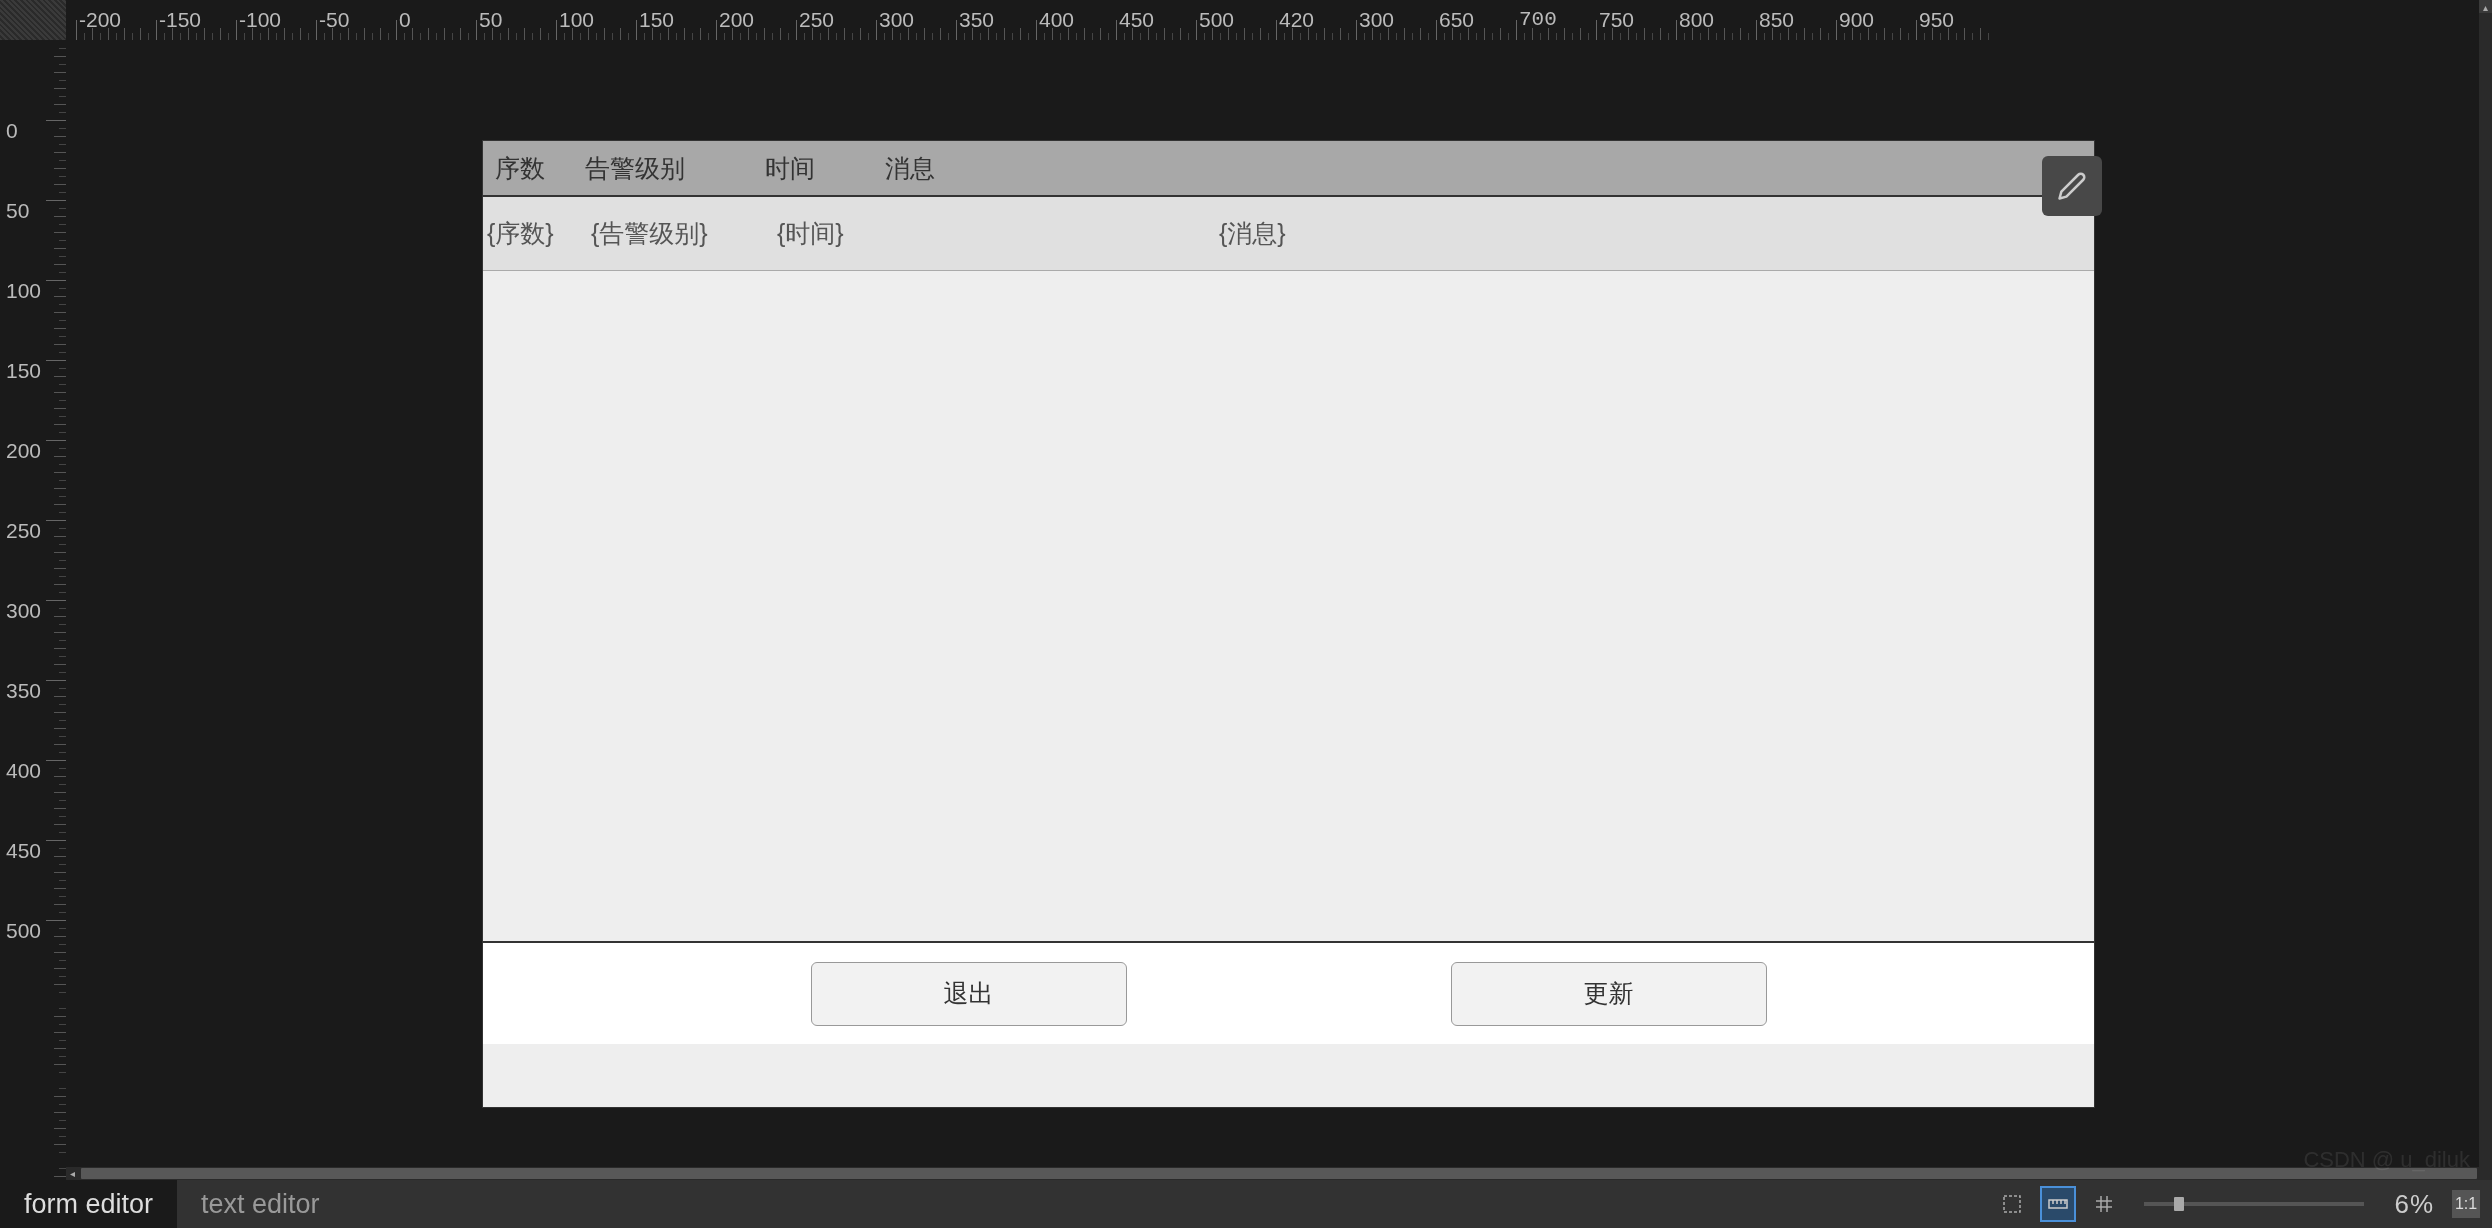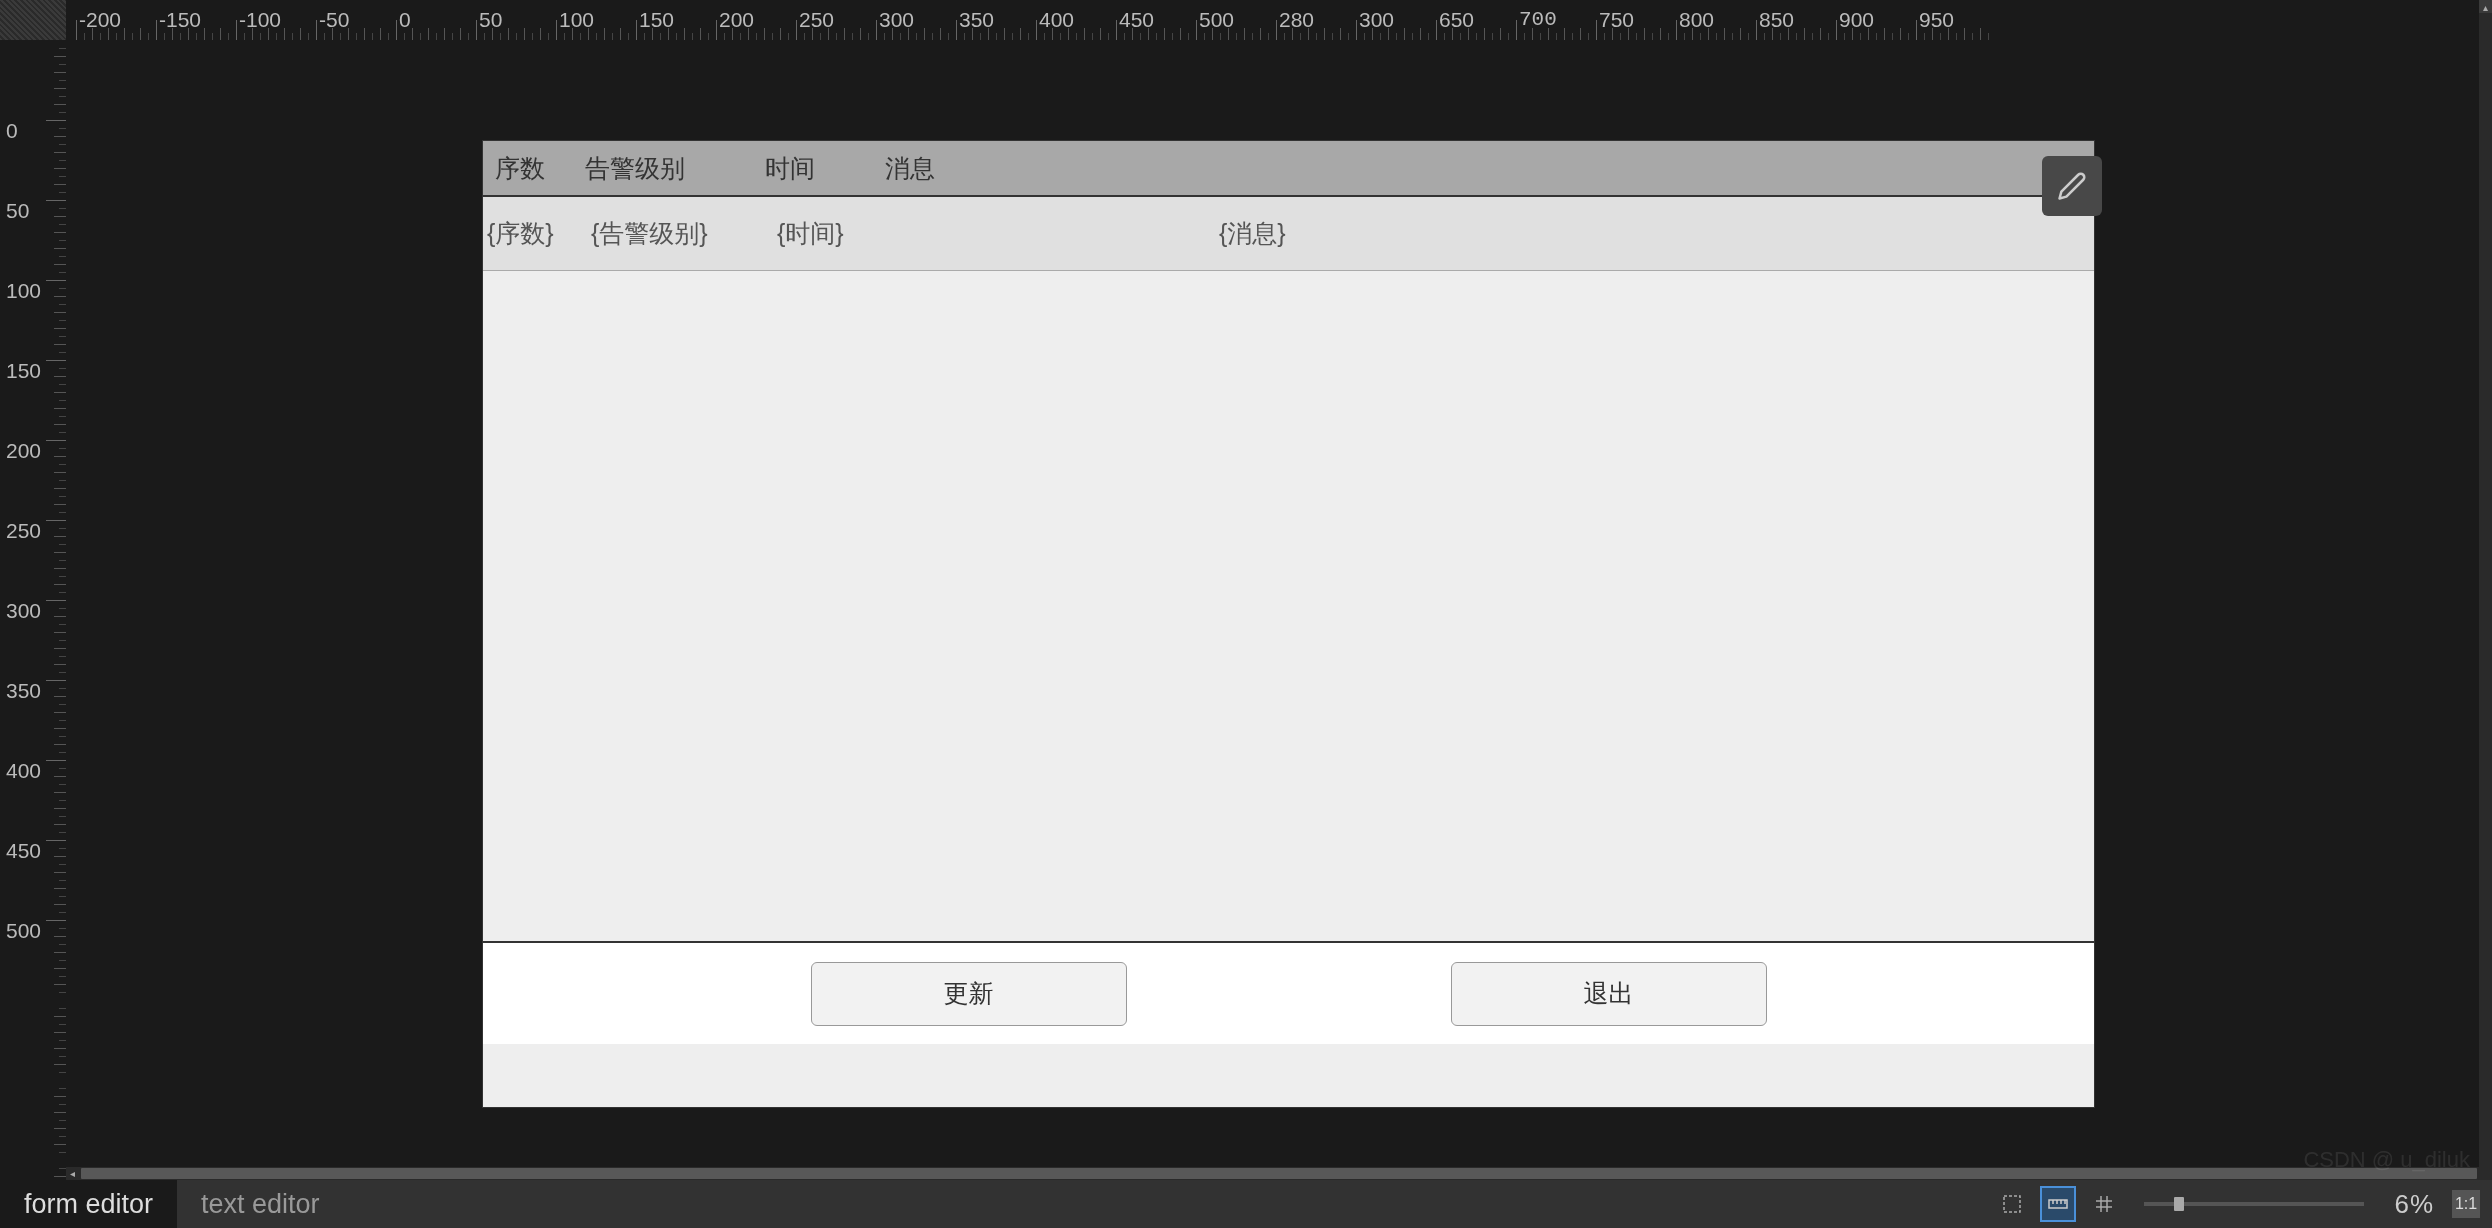--- a/index.html
+++ b/index.html
@@ -387,21 +387,21 @@
     <div class="ruler-label-top" style="left: 800px;">300</div>
     <div class="ruler-tick-major-top" style="left: 880px;"></div>
     <div class="ruler-label-top" style="left: 880px;">350</div>
     <div class="ruler-tick-major-top" style="left: 960px;"></div>
     <div class="ruler-label-top" style="left: 960px;">400</div>
     <div class="ruler-tick-major-top" style="left: 1040px;"></div>
     <div class="ruler-label-top" style="left: 1040px;">450</div>
     <div class="ruler-tick-major-top" style="left: 1120px;"></div>
     <div class="ruler-label-top" style="left: 1120px;">500</div>
     <div class="ruler-tick-major-top" style="left: 1200px;"></div>
-    <div class="ruler-label-top" style="left: 1200px;">280</div>
+    <div class="ruler-label-top" style="left: 1200px;">420</div>
     <div class="ruler-tick-major-top" style="left: 1280px;"></div>
     <div class="ruler-label-top" style="left: 1280px;">300</div>
     <div class="ruler-tick-major-top" style="left: 1360px;"></div>
     <div class="ruler-label-top" style="left: 1360px;">650</div>
     <div class="ruler-tick-major-top" style="left: 1440px;"></div>
     <div class="ruler-label-top" style="left: 1440px; font-family: Liberation Mono, monospace;">700</div>
     <div class="ruler-tick-major-top" style="left: 1520px;"></div>
     <div class="ruler-label-top" style="left: 1520px;">750</div>
     <div class="ruler-tick-major-top" style="left: 1600px;"></div>
     <div class="ruler-label-top" style="left: 1600px;">800</div>
@@ -791,22 +791,22 @@
       <div class="col5">/</div>
     </div>
     <div class="table-row">
       <div class="col1">{序数}</div>
       <div class="col2">{告警级别}</div>
       <div class="col3">{时间}</div>
       <div class="col4">{消息}</div>
     </div>
     <div class="table-body"></div>
     <div class="form-footer">
+      <button class="form-button">退出</button>
       <button class="form-button">更新</button>
-      <button class="form-button">退出</button>
     </div>
   </div>
 </div>
 
 <div class="edit-badge">
   <svg width="30" height="30" viewBox="0 0 24 24" fill="none" stroke="#ccc" stroke-width="2" stroke-linecap="round" stroke-linejoin="round">
     <path d="M17 3a2.828 2.828 0 1 1 4 4L7.5 20.5 2 22l1.5-5.5L17 3z"></path>
   </svg>
 </div>
 

